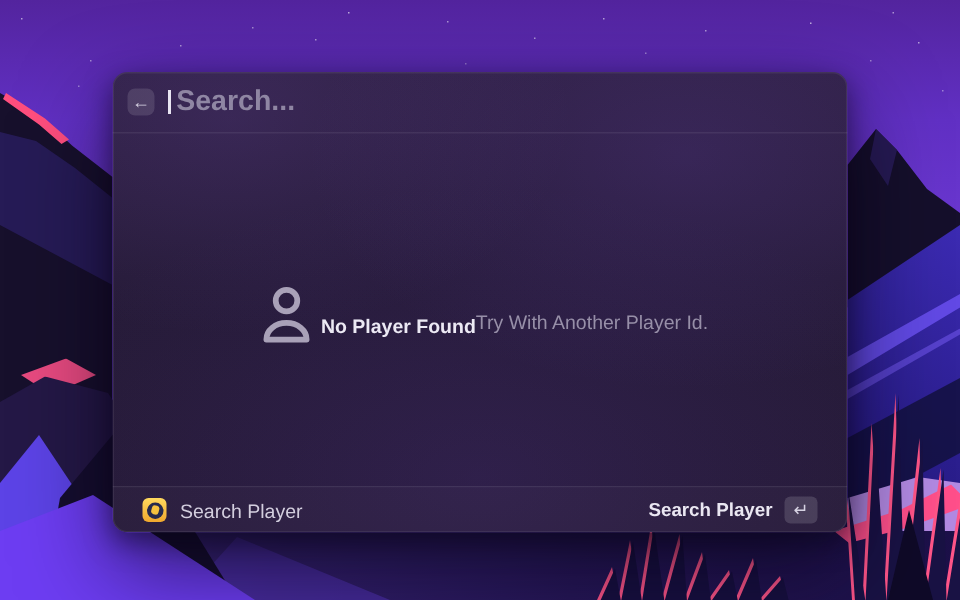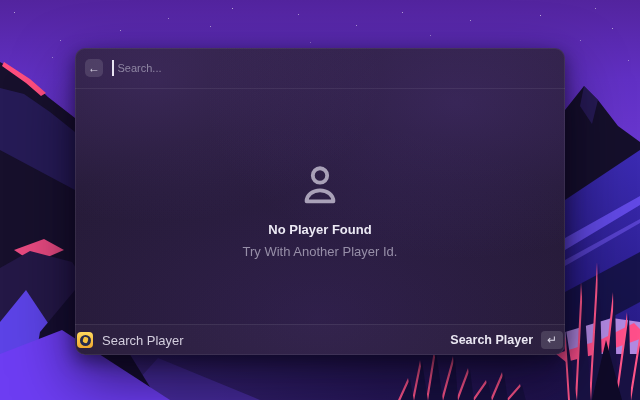--- a/index.html
+++ b/index.html
@@ -74,28 +74,28 @@
       radial-gradient(500px 300px at 50% 88%,rgba(100,60,180,.16),transparent 65%),
       linear-gradient(180deg,#2e2042 0%,#261b38 45%,#251a36 100%);
     box-shadow:inset 0 0 0 1px rgba(255,255,255,.07),0 24px 60px rgba(8,3,22,.6),0 6px 18px rgba(8,3,22,.5);}
   .search-bar{height:40px;display:flex;align-items:center;padding:0 10px;flex:0 0 auto;
     border-bottom:1px solid rgba(255,255,255,.07);}
   .back-btn{width:18px;height:18px;border-radius:5px;background:rgba(255,255,255,.12);
     display:flex;align-items:center;justify-content:center;color:#d6d1e2;font-size:12px;line-height:1;
     cursor:pointer;flex:0 0 auto;}
   .caret{width:1.5px;height:16px;background:#e8e4f2;margin-left:9px;flex:0 0 auto;}
   .search-input{flex:1;margin-left:2px;background:transparent;border:none;outline:none;
-    font-family:"Liberation Sans",sans-serif;font-size:11px;color:#ece9f4;caret-color:transparent;}
+    font-family:"Liberation Sans",sans-serif;font-size:19px;color:#ece9f4;caret-color:transparent;font-weight:bold;}
   .search-input::placeholder{color:#8f86a3;}
-  .body{flex:1;display:flex;flex-direction:column;align-items:center;justify-content:center;padding-top:8px;}
+  .body{flex:1;display:flex;flex-direction:row;align-items:center;justify-content:center;padding-top:8px;}
   .person-icon{width:46px;height:46px;}
   .empty-title{margin-top:13px;font-size:13px;font-weight:bold;color:#ece9f4;}
   .empty-sub{margin-top:7px;font-size:13px;color:#97
 8fa8;color:#978fa8;}
-  .footer{height:30px;flex:0 0 auto;display:flex;align-items:center;padding:0 2px;
+  .footer{height:30px;flex:0 0 auto;display:flex;align-items:center;padding:0 20px;
     border-top:1px solid rgba(255,255,255,.08);background:rgba(255,255,255,.02);
     border-radius:0 0 10px 10px;}
   .app-icon{width:16px;height:16px;border-radius:4px;flex:0 0 auto;
     background:linear-gradient(180deg,#ffd95e,#f0a82e);
     display:flex;align-items:center;justify-content:center;}
   .app-icon-inner{width:11px;height:11px;border-radius:50%;background:#262a4d;
     display:flex;align-items:center;justify-content:center;}
   .app-icon-dot{width:5px;height:6px;border-radius:2px;background:#f6c23e;transform:rotate(15deg);}
   .footer-left-label{margin-left:9px;font-size:13px;color:#d3cede;}
   .footer-spacer{flex:1;}

